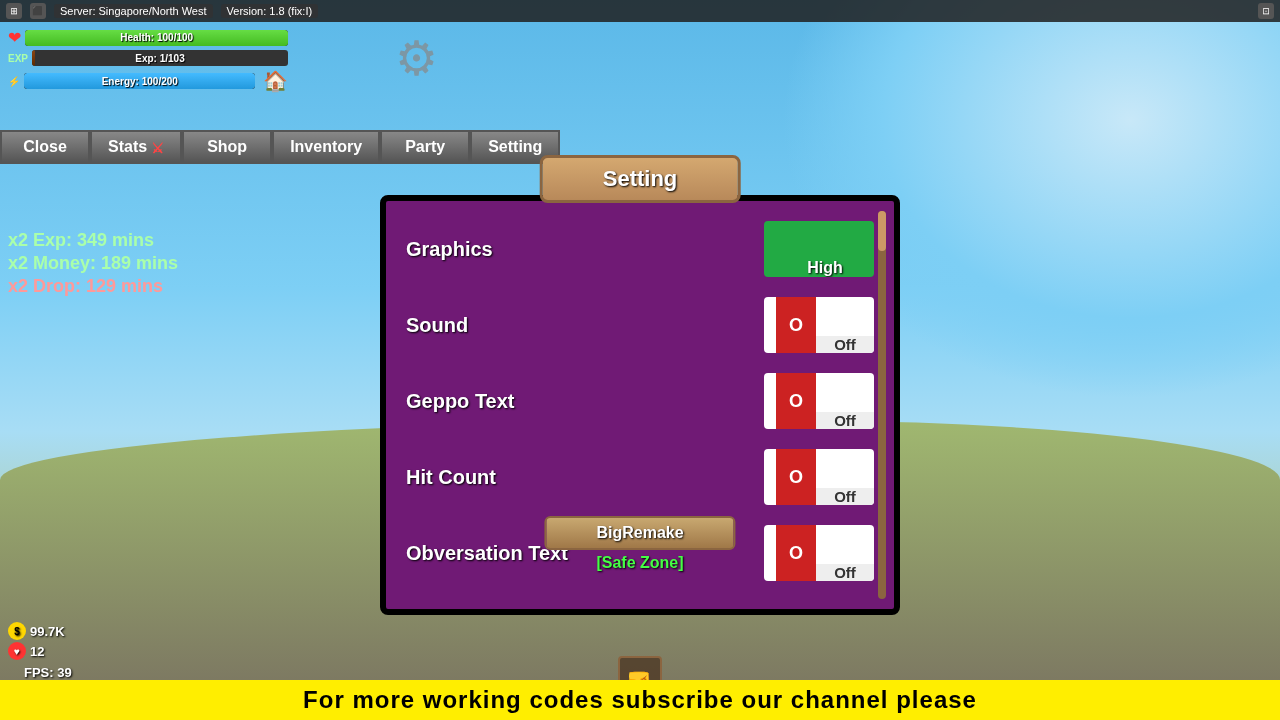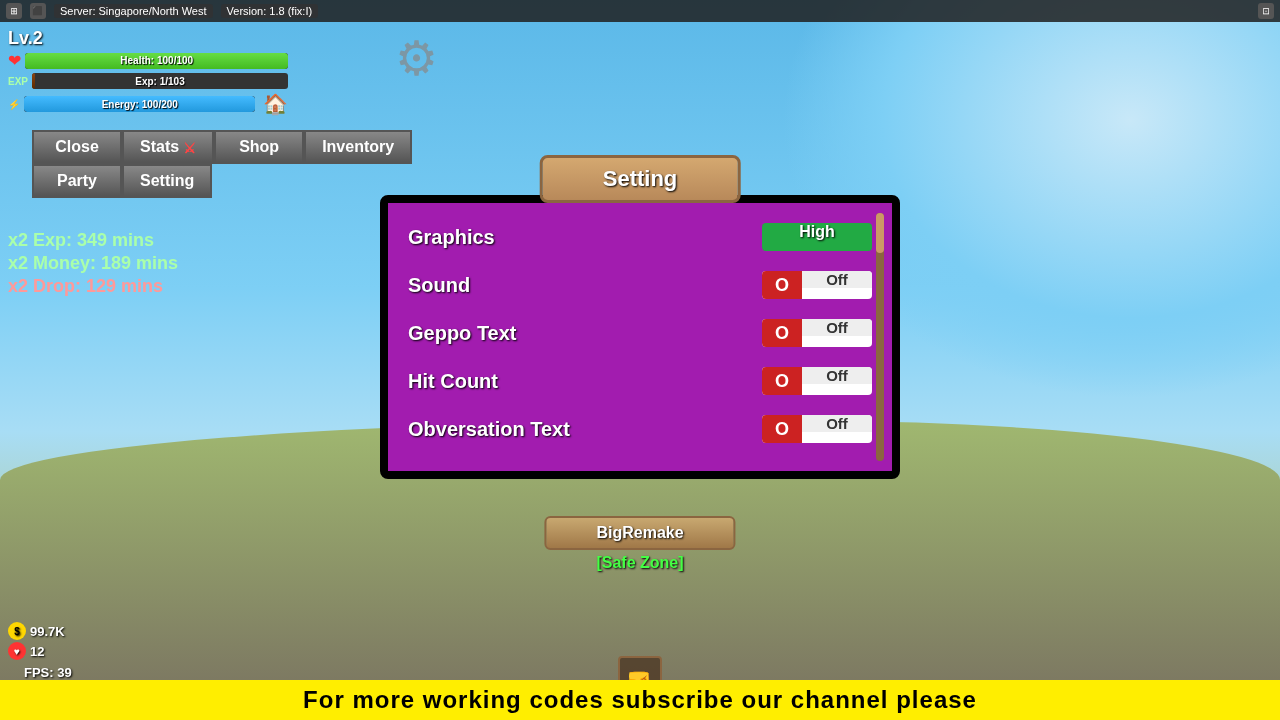--- a/index.html
+++ b/index.html
@@ -178,23 +178,22 @@
       color: #888;
       opacity: 0.7;
     }
 
     
     .nav-buttons {
       position: absolute;
       top: 130px;
       left: 0;
       display: flex;
-      flex-direction: column;
+      flex-direction: row;
       gap: 0;
-      margin-left: 32px;
     }
 
     .nav-row {
       display: flex;
       gap: 0;
     }
 
     .nav-btn {
       padding: 6px 16px;
       font-size: 16px;
@@ -298,22 +297,22 @@
       text-shadow: 1px 1px 2px #000;
       z-index: 20;
     }
 
     .setting-panel {
       position: absolute;
       top: 195px;
       left: 50%;
       transform: translateX(-50%);
       width: 520px;
-      background: #a21caf;
-      border: 8px solid #000000;
+      background: #701a75;
+      border: 6px solid #000000;
       border-radius: 8px;
       padding: 20px 20px;
       z-index: 15;
     }
 
     .setting-row {
       display: flex;
       align-items: center;
       justify-content: space-between;
       margin-bottom: 12px;
@@ -322,29 +321,30 @@
 
     .setting-label {
       font-size: 20px;
       font-weight: bold;
       color: white;
       text-shadow: 1px 1px 2px #000;
     }
 
     .toggle-btn {
       width: 110px;
-      height: 28px;
+      height: 56px;
       border-radius: 4px;
       border: none;
       cursor: pointer;
       font-size: 16px;
       font-weight: bold;
       display: flex;
-      align-items: flex-start;
+      align-items: flex-end;
       overflow: hidden;
+      padding-left: 12px;
     }
 
     .toggle-on {
       background: #22AA44;
       color: white;
       justify-content: center;
       text-shadow: 1px 1px 2px #000;
     }
 
     .toggle-off {
@@ -486,21 +486,20 @@
     <span class="server-tag">Server: Singapore/North West</span>
     <span class="version-tag">Version: 1.8 (fix:I)</span>
     <div class="top-bar-right">
       <span class="top-bar-icon">⊡</span>
     </div>
   </div>
 
   <div class="ship-wheel">⚙</div>
 
   <div class="player-stats">
-    <div class="level-badge">Lv.2</div>
     <div class="health-bar-wrap">
       <span class="heart-icon">❤</span>
       <div class="bar-container">
         <div class="bar-fill health-fill"></div>
         <div class="bar-label">Health: 100/100</div>
       </div>
     </div>
     <div class="exp-bar-wrap">
       <span class="exp-icon">EXP</span>
       <div class="bar-container">

